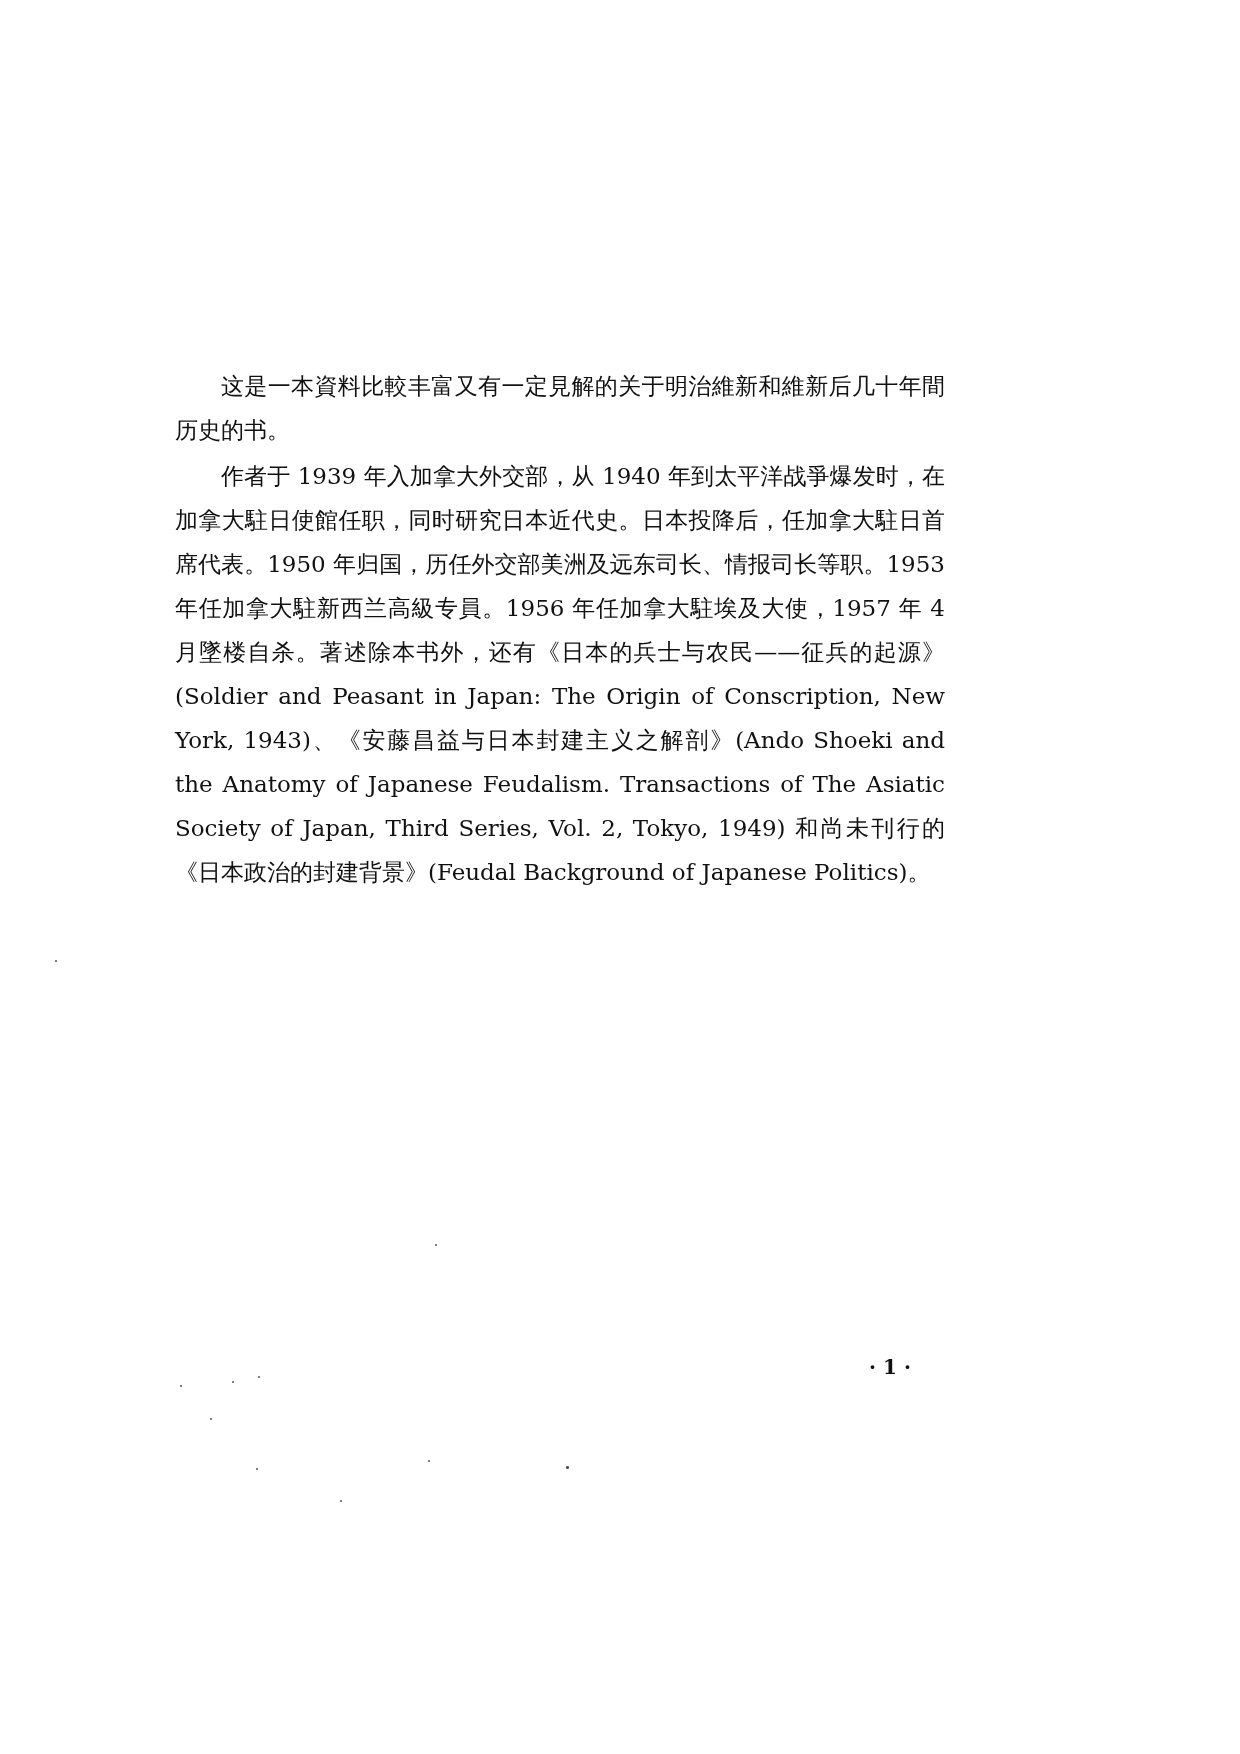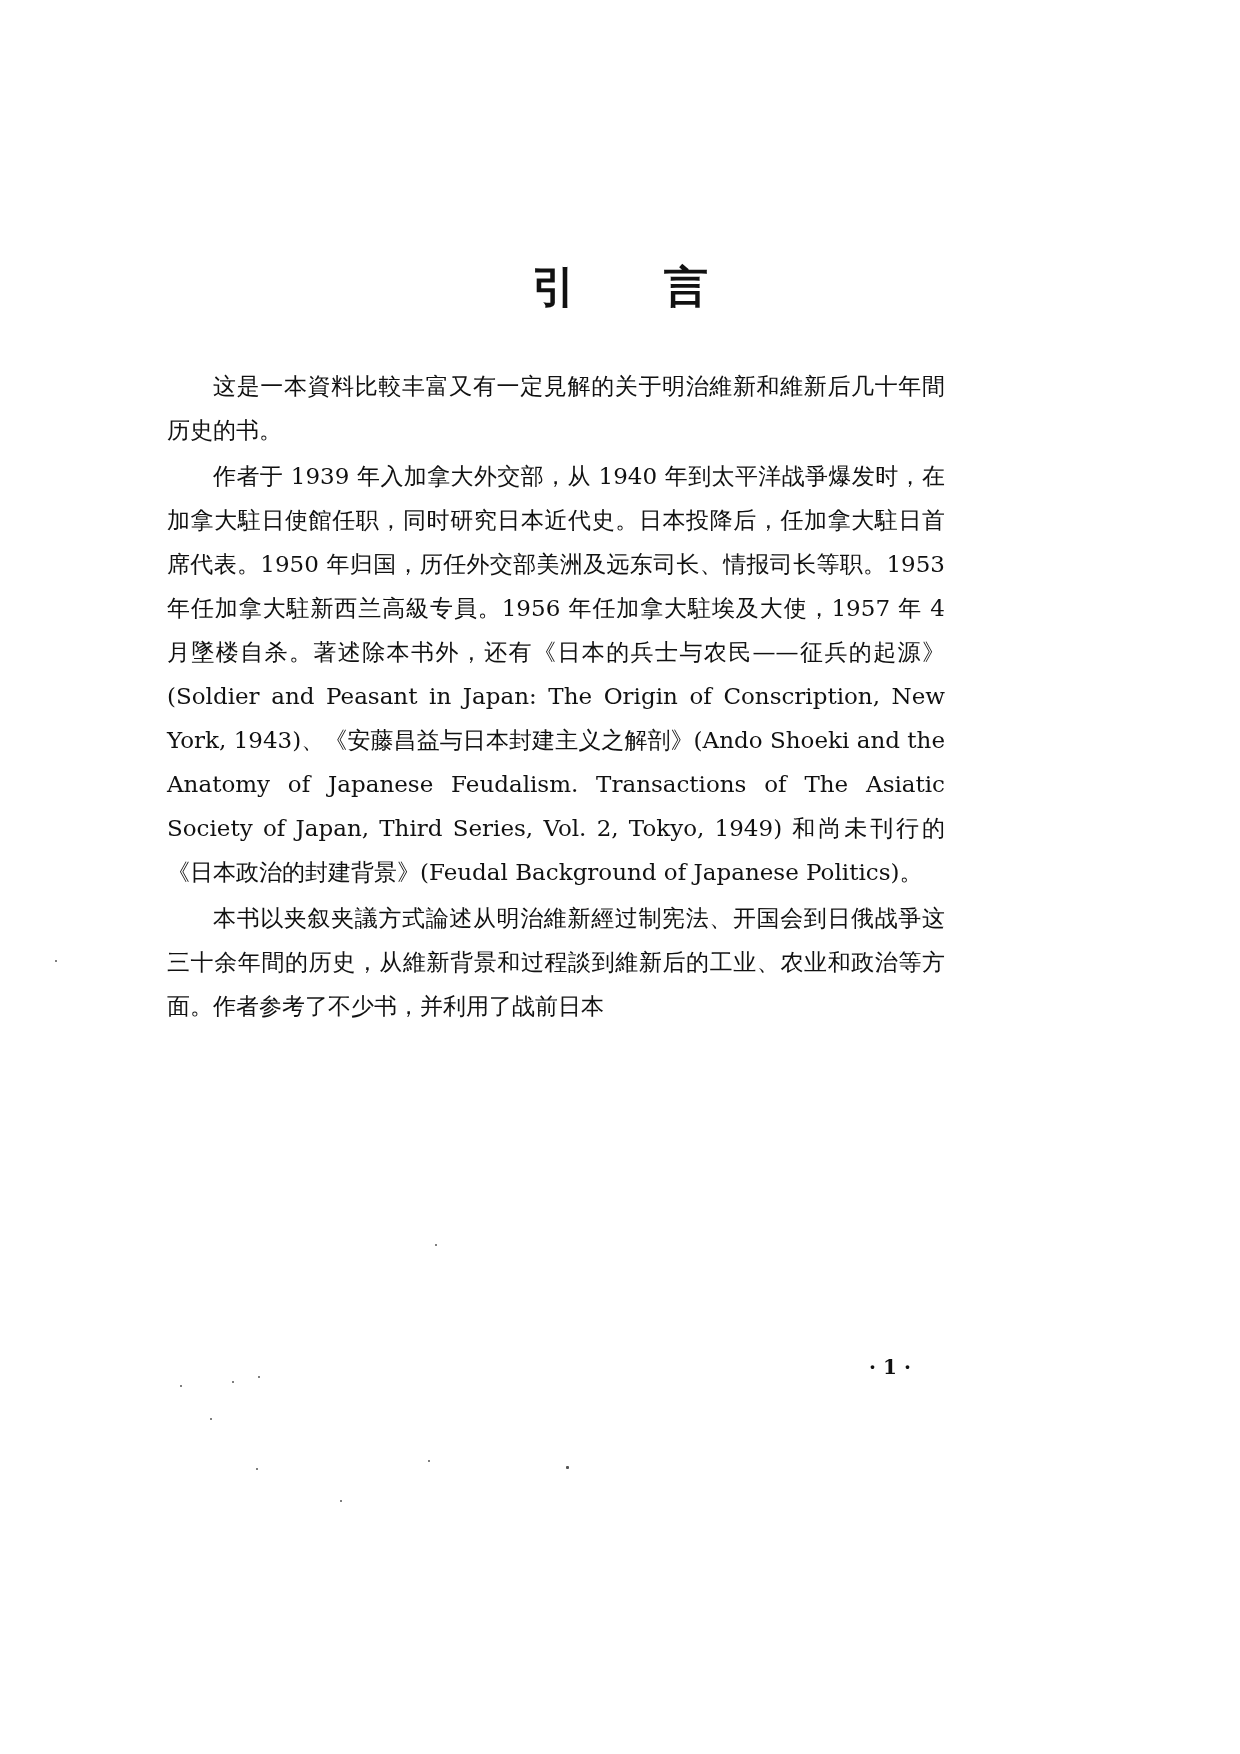--- a/index.html
+++ b/index.html
@@ -8,40 +8,36 @@
     .title {
       position: absolute; top: 258px; left: 0; width: 1240px; text-align: center;
       font-family: "DejaVu Serif", serif; font-size: 44px; font-weight: bold; letter-spacing: 0;
     }
     .title span { display: inline-block; }
     .title .gap { width: 88px; }
     .body {
       position: absolute; left: 167px; top: 364px; width: 778px;
       font-family: "DejaVu Serif", serif; font-size: 23px; line-height: 44px;
     }
-    .para { margin: 0 0 0 0; text-align: justify; text-align-last: left; text-indent: 46px; }
+    .para { margin: 0 0 0 8px; text-align: justify; text-align-last: left; text-indent: 46px; }
     .para + .para { margin-top: 2px; }
     .pagenum {
       position: absolute; top: 1355px; left: 830px; width: 120px; text-align: center;
       font-family: "DejaVu Serif", serif; font-size: 20px; font-weight: bold;
     }
     .speck { position: absolute; width: 2px; height: 2px; background: #555; border-radius: 1px; }
   </style>
 </head>
 <body>
 
 <div class="page">
-  <div class="title">
-    <span>引</span><span class="gap"></span><span>言</span>
-  </div>
 
   <div class="body">
     <p class="para">这是一本資料比較丰富又有一定見解的关于明治維新和維新后几十年間历史的书。</p>
     <p class="para">作者于 1939 年入加拿大外交部，从 1940 年到太平洋战爭爆发时，在加拿大駐日使館任职，同时研究日本近代史。日本投降后，任加拿大駐日首席代表。1950 年归国，历任外交部美洲及远东司长、情报司长等职。1953 年任加拿大駐新西兰高級专員。1956 年任加拿大駐埃及大使，1957 年 4 月墜楼自杀。著述除本书外，还有《日本的兵士与农民——征兵的起源》(Soldier and Peasant in Japan: The Origin of Conscription, New York, 1943)、《安藤昌益与日本封建主义之解剖》(Ando Shoeki and the Anatomy of Japanese Feudalism. Transactions of The Asiatic Society of Japan, Third Series, Vol. 2, Tokyo, 1949) 和尚未刊行的《日本政治的封建背景》(Feudal Background of Japanese Politics)。</p>
-    <p class="para">本书以夹叙夹議方式論述从明治維新經过制宪法、开国会到日俄战爭这三十余年間的历史，从維新背景和过程談到維新后的工业、农业和政治等方面。作者参考了不少书，并利用了战前日本</p>
   </div>
 
   <div class="pagenum">· 1 ·</div>
 
   <div class="speck" style="left:180px;top:1385px;"></div>
   <div class="speck" style="left:232px;top:1381px;"></div>
   <div class="speck" style="left:258px;top:1376px;"></div>
   <div class="speck" style="left:210px;top:1418px;"></div>
   <div class="speck" style="left:256px;top:1468px;"></div>
   <div class="speck" style="left:428px;top:1460px;"></div>

